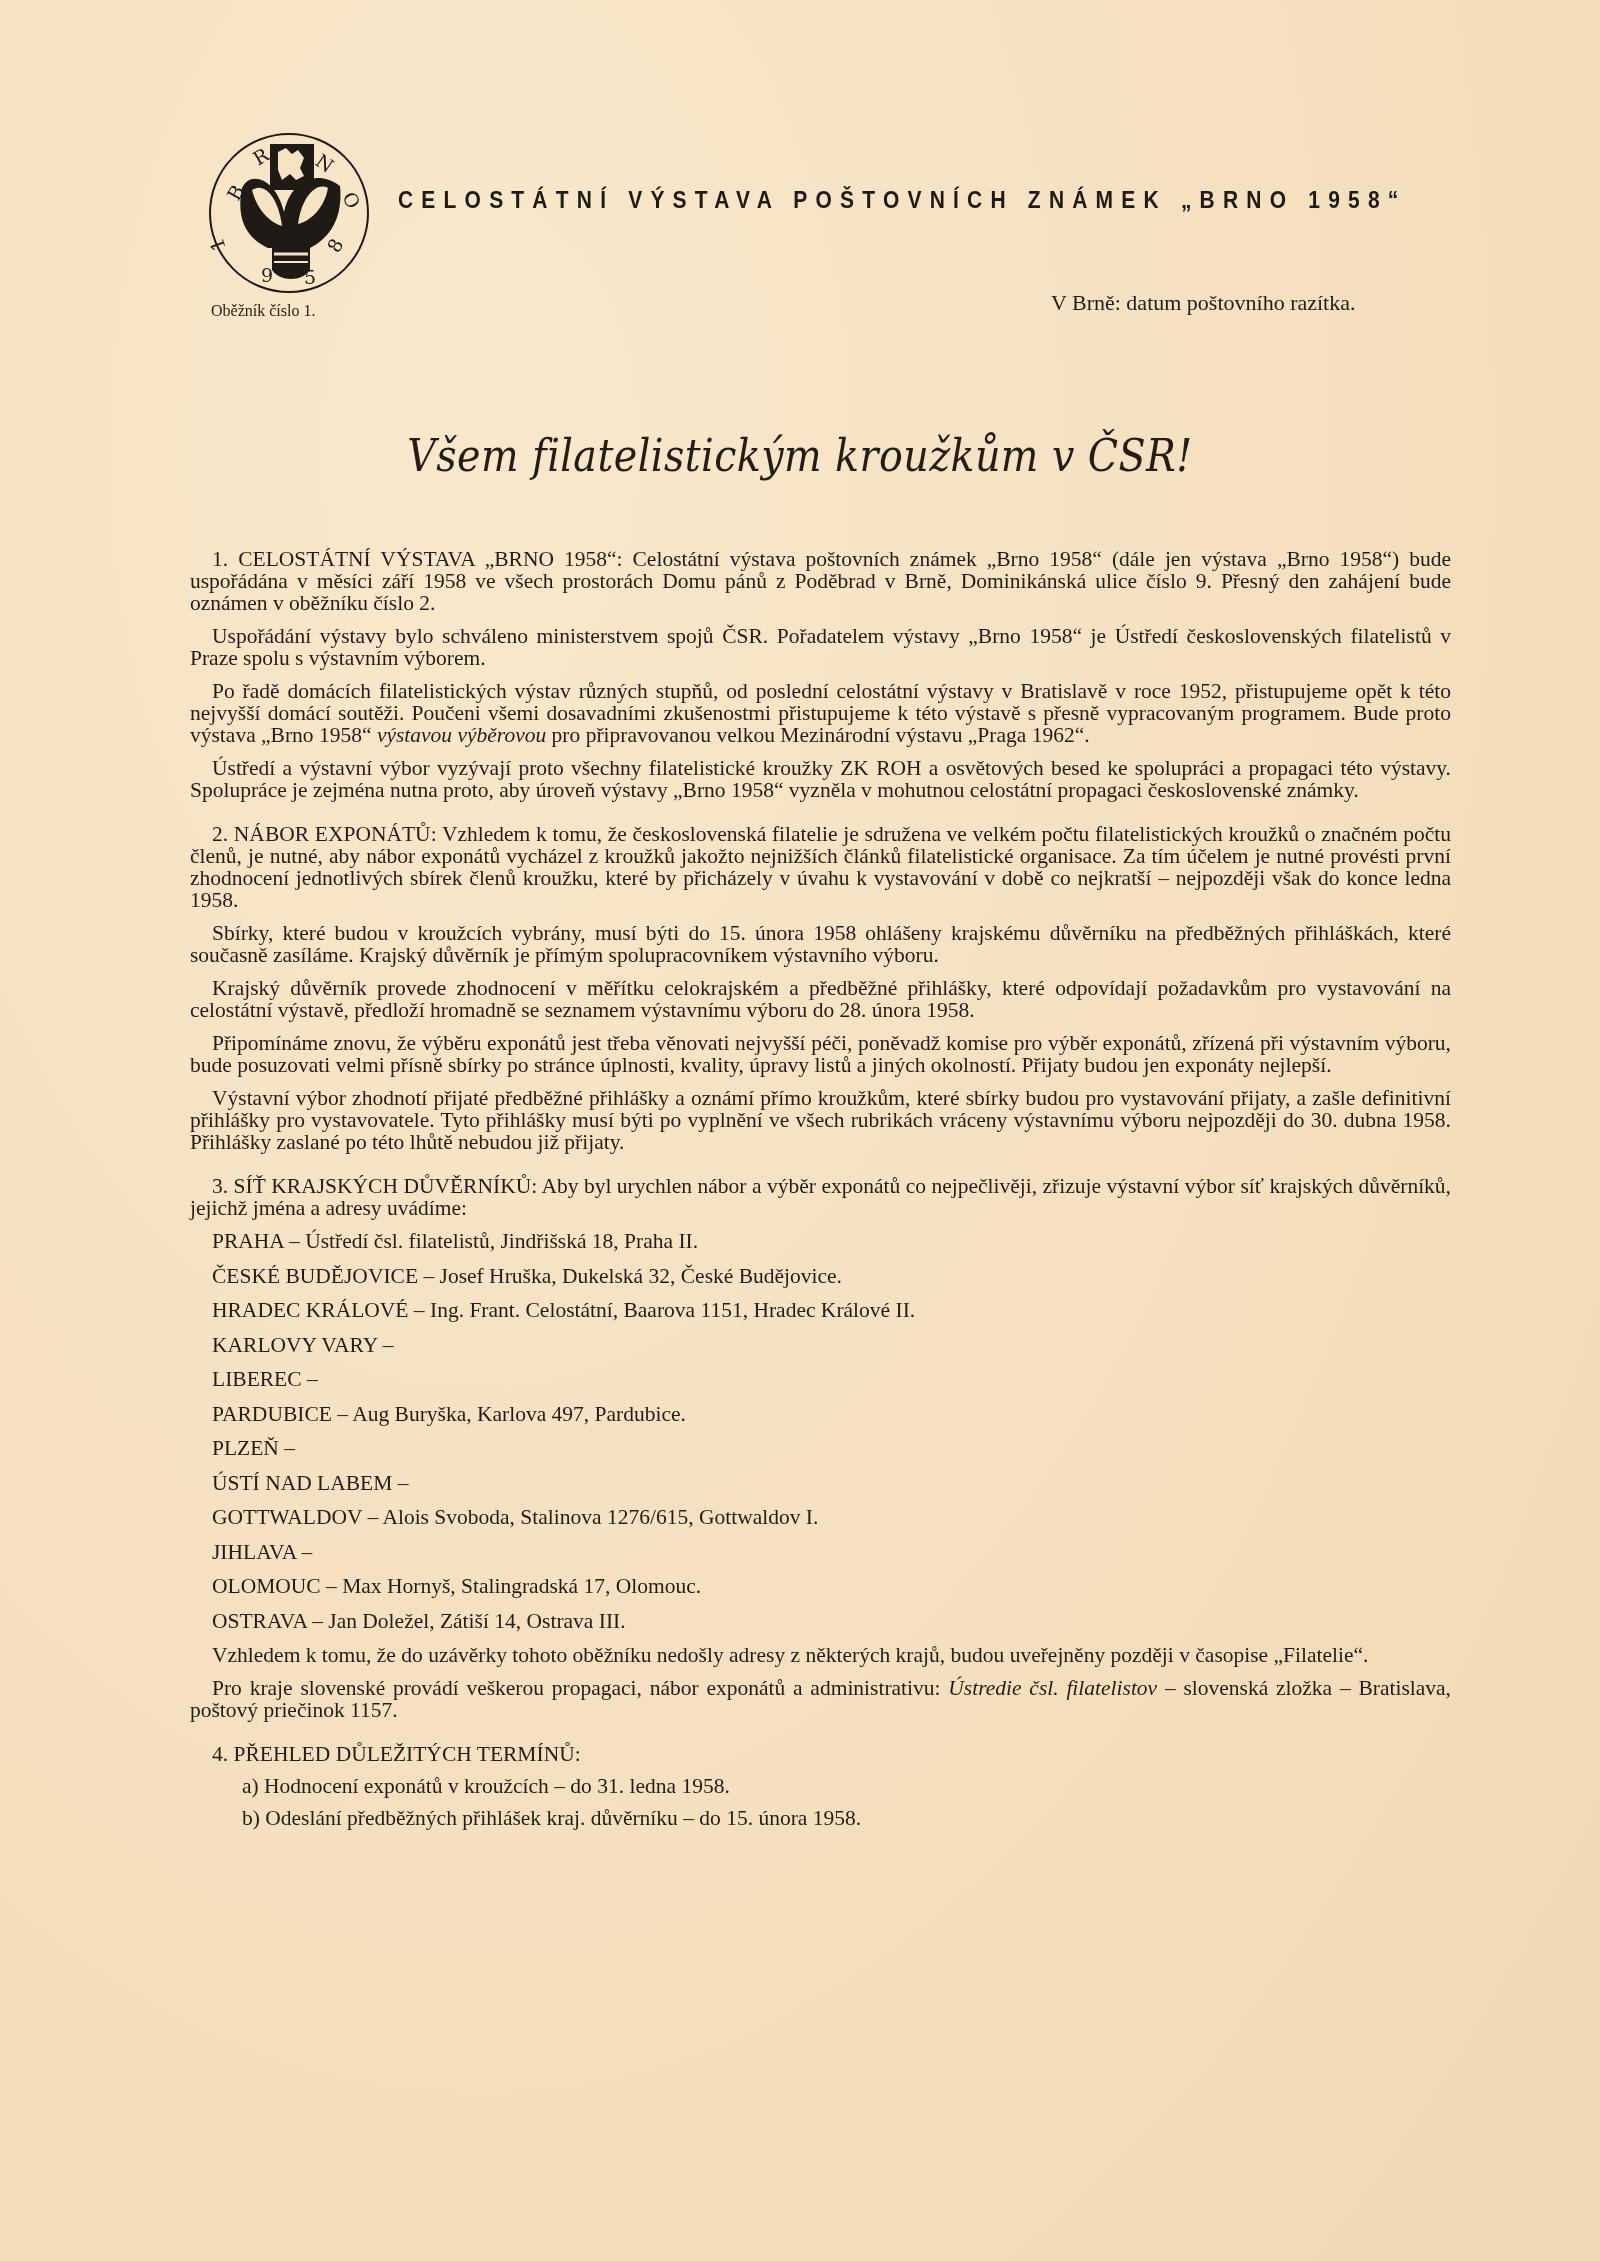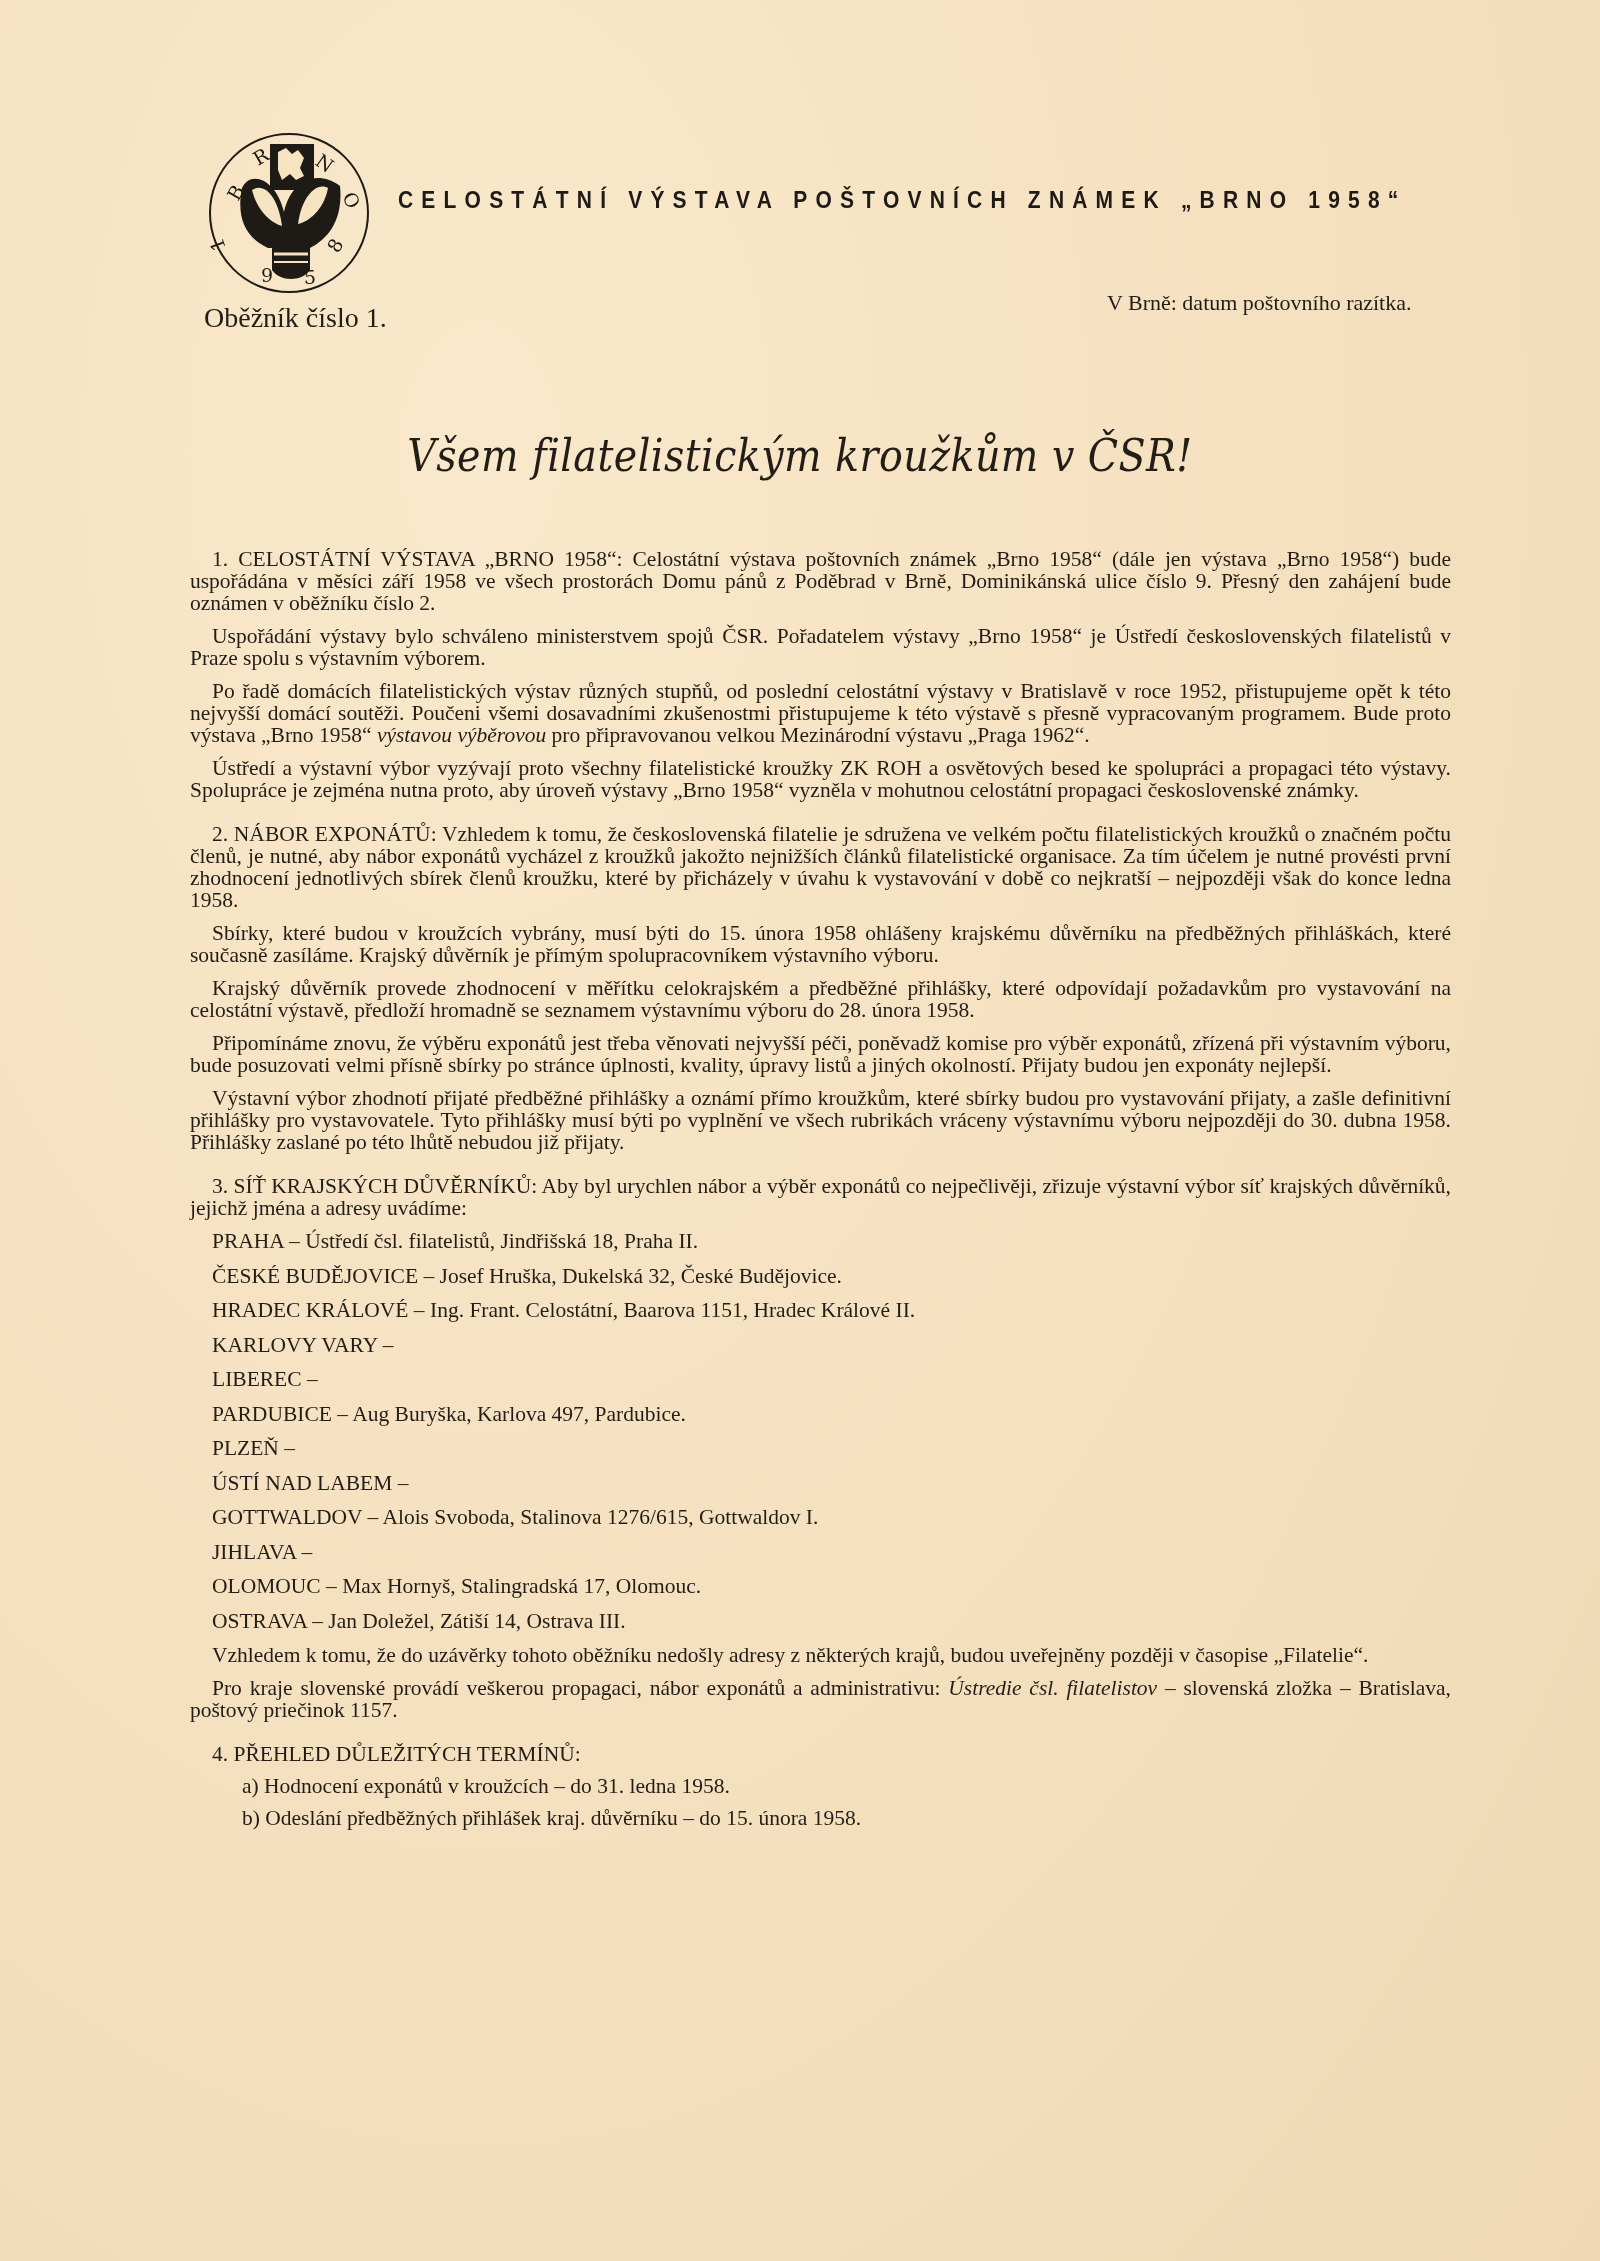--- a/index.html
+++ b/index.html
@@ -12,22 +12,22 @@
     position: relative;
   }
   .page { position: absolute; left: 0; top: 0; width: 1600px; height: 2261px; }
   .logo { position: absolute; left: 206px; top: 130px; width: 166px; height: 166px; }
   .header-title {
     position: absolute; left: 398px; top: 188px;
     font-family: "Liberation Sans", "DejaVu Sans", sans-serif;
     font-weight: bold; font-size: 21px; letter-spacing: 8.2px;
     color: #1e1a15; white-space: nowrap; transform: scaleY(1.15);
   }
-  .circular-number { position: absolute; left: 204px; top: 302px; font-size: 28px; }
-  .place-date { position: absolute; left: 1107px; top: 290px; font-size: 22px; }
+  .circular-number { position: absolute; left: 211px; top: 302px; font-size: 16px; }
+  .place-date { position: absolute; left: 1051px; top: 290px; font-size: 22px; }
   .salutation {
     position: absolute; left: 0; width: 1600px; top: 430px; text-align: center;
     font-family: "DejaVu Serif", serif; font-style: italic;
     font-size: 44px; letter-spacing: 0.5px; transform: scaleX(0.9);
   }
   .body-text {
     position: absolute; left: 190px; top: 548px; width: 1262px;
     font-size: 21.5px; line-height: 22px; text-align: justify;
   }
   .body-text p { margin: 0 1px 11px 0; text-indent: 22px; }

